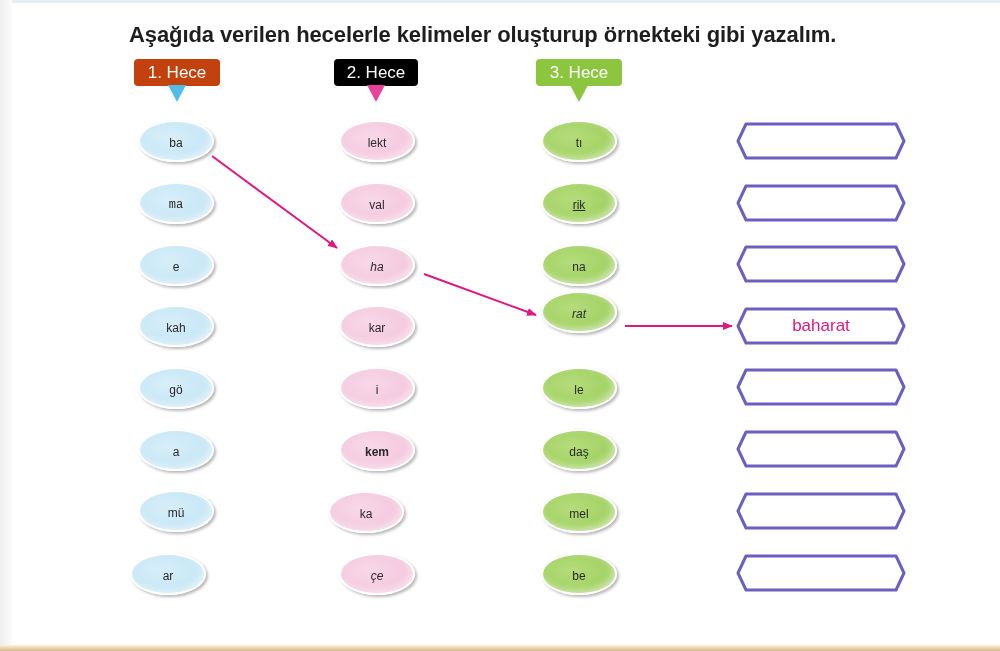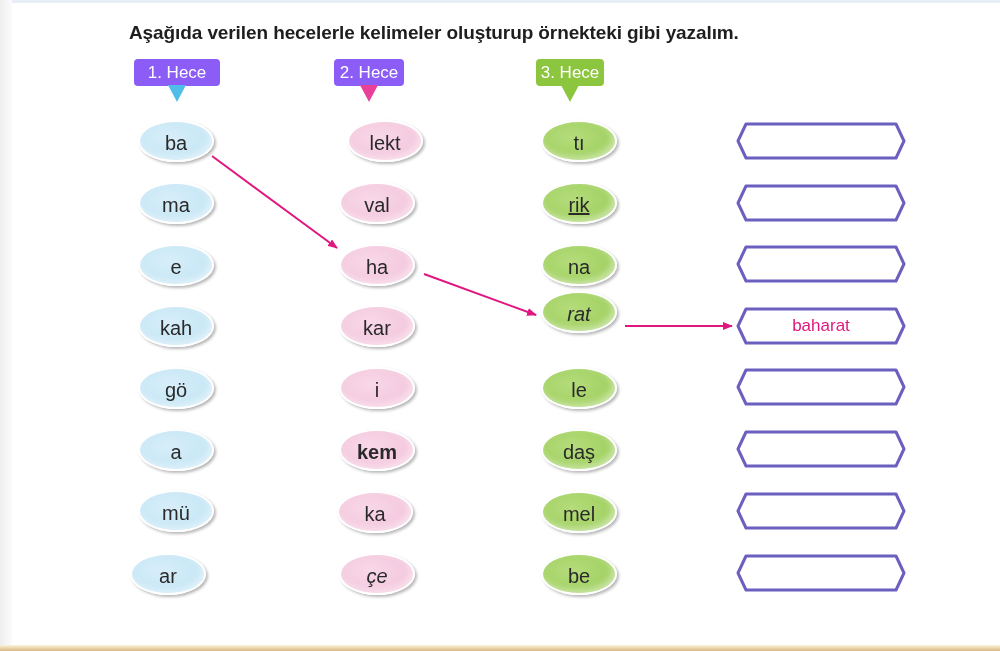--- a/index.html
+++ b/index.html
@@ -12,34 +12,34 @@
       position: absolute; left: 0; top: 0; width: 12px; height: 651px;
       background: linear-gradient(to right, #eeeeee, #fbfbfb);
     }
     .top-strip { position: absolute; left: 0; top: 0; width: 1000px; height: 3px; background: #e8eef5; }
     .bottom-bar {
       position: absolute; left: 0; top: 645px; width: 1000px; height: 6px;
       background: linear-gradient(to bottom, #fdf4dc, #d9b783);
     }
     .title {
       position: absolute; left: 129px; top: 22px;
-      font-size: 19px; font-weight: bold; color: #1e1e1e; letter-spacing: -0.1px;
+      font-size: 22px; font-weight: bold; color: #1e1e1e; letter-spacing: -0.1px;
     }
     .hdr {
       position: absolute; top: 59px; height: 27px; border-radius: 4px;
       color: #fff; font-size: 17px; line-height: 27px; text-align: center;
     }
     .hdr::after {
       content: ""; position: absolute; left: 50%; top: 26px; margin-left: -9px;
       border-left: 9px solid transparent; border-right: 9px solid transparent;
       border-top: 17px solid var(--c);
     }
     .pill {
       position: absolute; width: 76px; height: 42px; border-radius: 50%;
-      text-align: center; line-height: 42px; font-size: 20px; color: #2a2a2a;
+      text-align: center; line-height: 42px; font-size: 12px; color: #2a2a2a;
       box-sizing: border-box; border: 2px solid #ffffff;
       box-shadow: 2px 2px 3px rgba(0,0,0,0.28), inset -3px -3px 6px rgba(255,255,255,0.45);
     }
     .pill.c1 { background: radial-gradient(ellipse at 40% 40%, #d7eef9, #bfe3f4); }
     .pill.c2 { background: radial-gradient(ellipse at 40% 40%, #f8d8e8, #f2c0d9); }
     .pill.c3 { background: radial-gradient(ellipse at 40% 40%, #b5dc7c, #98cc55); }
     .answer { position: absolute; left: 736px; width: 170px; height: 52px; }
     .answer svg { position: absolute; left: 0; top: 0; }
     .answer .txt {
       position: absolute; left: 0; top: 0; width: 170px; height: 38px;
@@ -48,40 +48,40 @@
     .arrows { position: absolute; left: 0; top: 0; }
   </style>
 </head>
 <body>
 
 <div class="top-strip"></div>
 <div class="left-strip"></div>
 
 <div class="title">Aşağıda verilen hecelerle kelimeler oluşturup örnekteki gibi yazalım.</div>
 
-<div class="hdr" style="left:134px; width:86px; background:#8b5cf6; --c:#4fbde8;">1. Hece</div>
-<div class="hdr" style="left:334px; width:70px; background:#8b5cf6; --c:#e8409b;">2. Hece</div>
-<div class="hdr" style="left:536px; width:68px; background:#8cc63f; --c:#8cc63f;">3. Hece</div>
+<div class="hdr" style="left:134px; width:86px; background:#c2410c; --c:#4fbde8;">1. Hece</div>
+<div class="hdr" style="left:334px; width:84px; background:#000000; --c:#e8409b;">2. Hece</div>
+<div class="hdr" style="left:536px; width:86px; background:#8cc63f; --c:#8cc63f;">3. Hece</div>
 
 <div class="pill c1" style="left:138px; top:120px;">ba</div>
-<div class="pill c1" style="left:138px; top:182px;">ma</div>
+<div class="pill c1" style="left:138px; top:182px;font-family:Liberation Mono, monospace;">ma</div>
 <div class="pill c1" style="left:138px; top:244px;">e</div>
 <div class="pill c1" style="left:138px; top:305px;">kah</div>
 <div class="pill c1" style="left:138px; top:367px;">gö</div>
 <div class="pill c1" style="left:138px; top:429px;">a</div>
 <div class="pill c1" style="left:138px; top:490px;">mü</div>
 <div class="pill c1" style="left:130px; top:553px;">ar</div>
 
-<div class="pill c2" style="left:347px; top:120px;">lekt</div>
+<div class="pill c2" style="left:339px; top:120px;">lekt</div>
 <div class="pill c2" style="left:339px; top:182px;">val</div>
-<div class="pill c2" style="left:339px; top:244px;">ha</div>
+<div class="pill c2" style="left:339px; top:244px;font-style:italic;">ha</div>
 <div class="pill c2" style="left:339px; top:305px;">kar</div>
 <div class="pill c2" style="left:339px; top:367px;">i</div>
 <div class="pill c2" style="left:339px; top:429px;font-weight:bold;">kem</div>
-<div class="pill c2" style="left:337px; top:491px;text-align:center;">ka</div>
+<div class="pill c2" style="left:328px; top:491px;text-align:center;">ka</div>
 <div class="pill c2" style="left:339px; top:553px;font-style:italic;">çe</div>
 
 <div class="pill c3" style="left:541px; top:120px;">tı</div>
 <div class="pill c3" style="left:541px; top:182px;text-decoration:underline;">rik</div>
 <div class="pill c3" style="left:541px; top:244px;">na</div>
 <div class="pill c3" style="left:541px; top:291px;font-style:italic;">rat</div>
 <div class="pill c3" style="left:541px; top:367px;">le</div>
 <div class="pill c3" style="left:541px; top:429px;">daş</div>
 <div class="pill c3" style="left:541px; top:491px;">mel</div>
 <div class="pill c3" style="left:541px; top:553px;">be</div>

